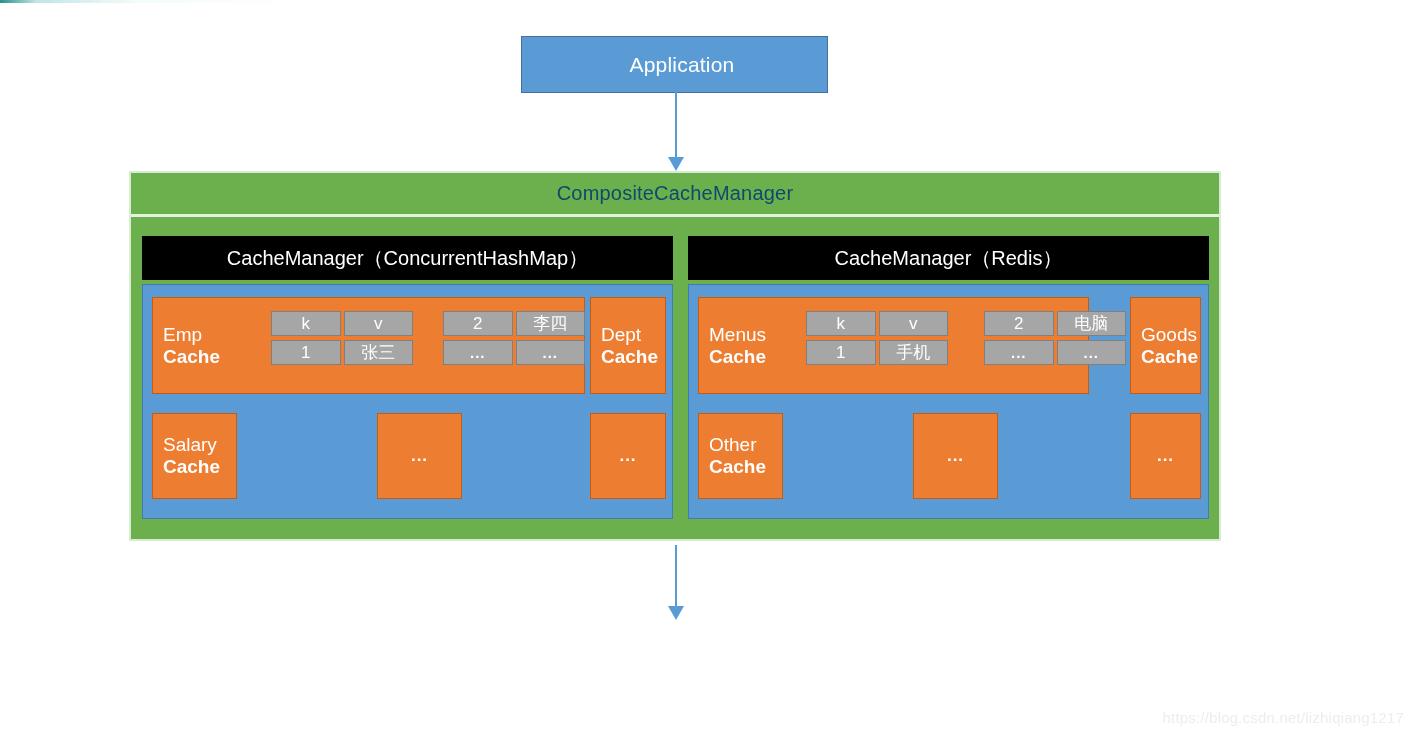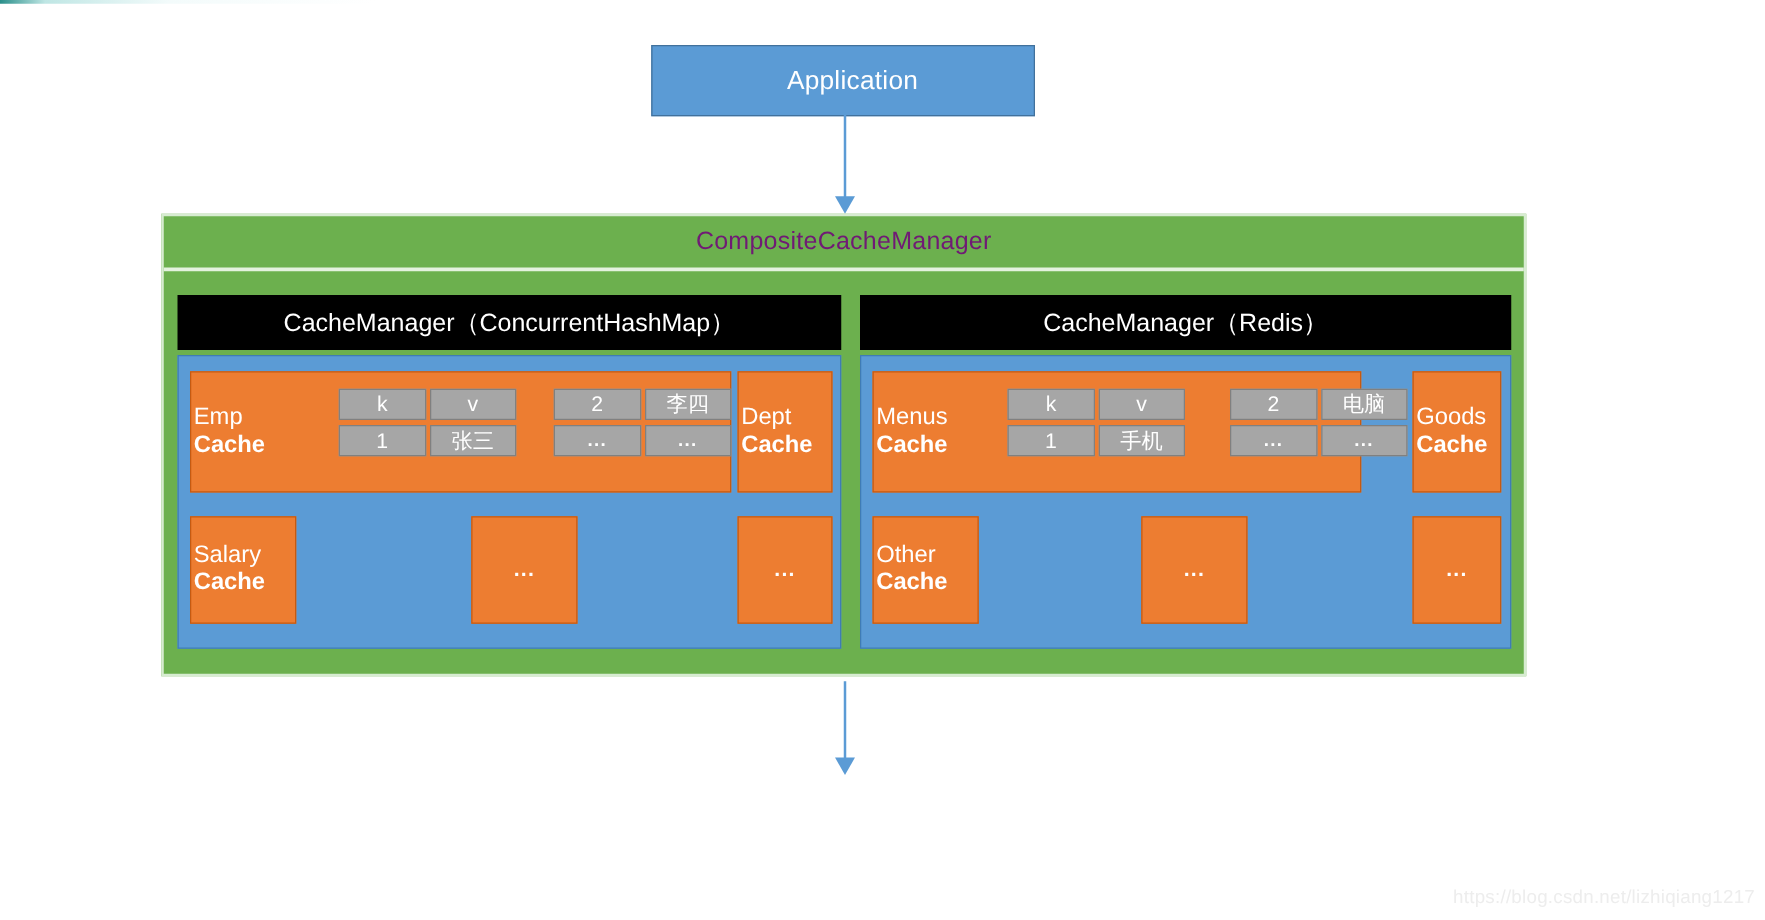--- a/index.html
+++ b/index.html
@@ -59,21 +59,21 @@
     box-sizing: border-box;
   }
   .composite-title {
     position: absolute;
     left: 0; top: 0;
     width: 100%;
     height: 41px;
     display: flex;
     align-items: center;
     justify-content: center;
-    color: #701a75;
+    color: #0c4a6e;
     font-size: 20px;
     letter-spacing: .2px;
   }
   .composite-sep {
     position: absolute;
     left: 0; top: 41px;
     width: 100%; height: 3px;
     background: #e4f2de;
   }
 
@@ -111,21 +111,21 @@
   
   .tile {
     position: absolute;
     background: #ed7d31;
     border: 1px solid #c55a11;
     box-sizing: border-box;
     color: #ffffff;
   }
   .tile-label {
     position: absolute;
-    left: 2px;
+    left: 10px;
     top: 50%;
     transform: translateY(-50%);
     line-height: 1.18;
     font-size: 19px;
     white-space: nowrap;
   }
   .tile-label .b { font-weight: bold; display: block; }
   .tile-label .n { display: block; }
 
   .tile-dots {

